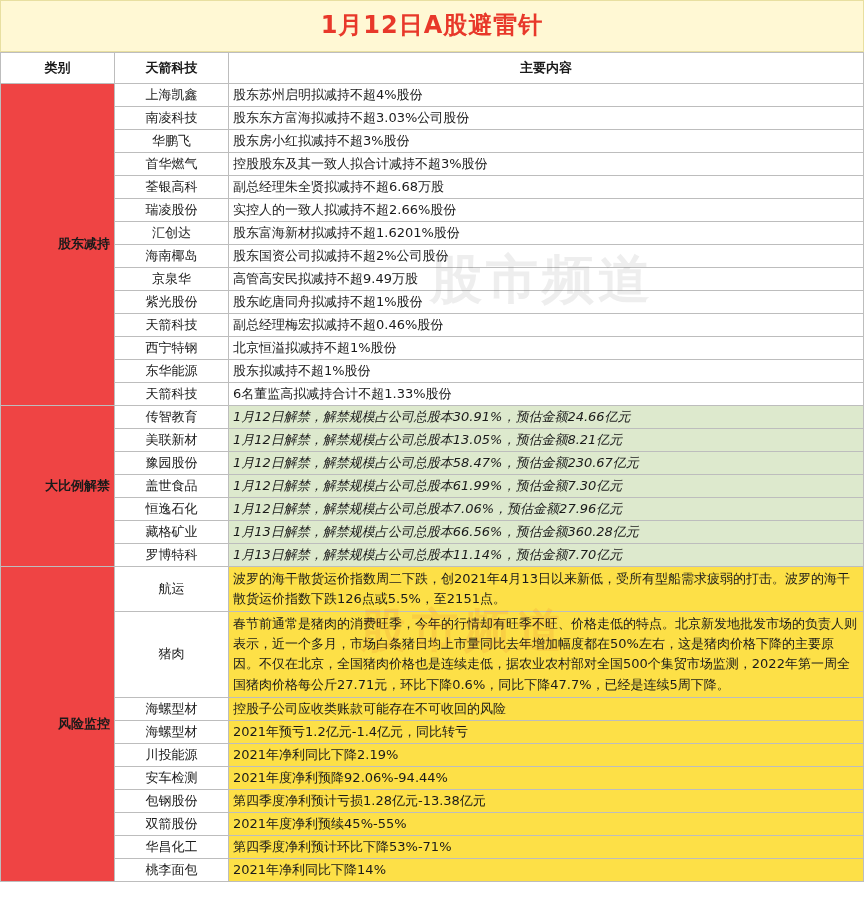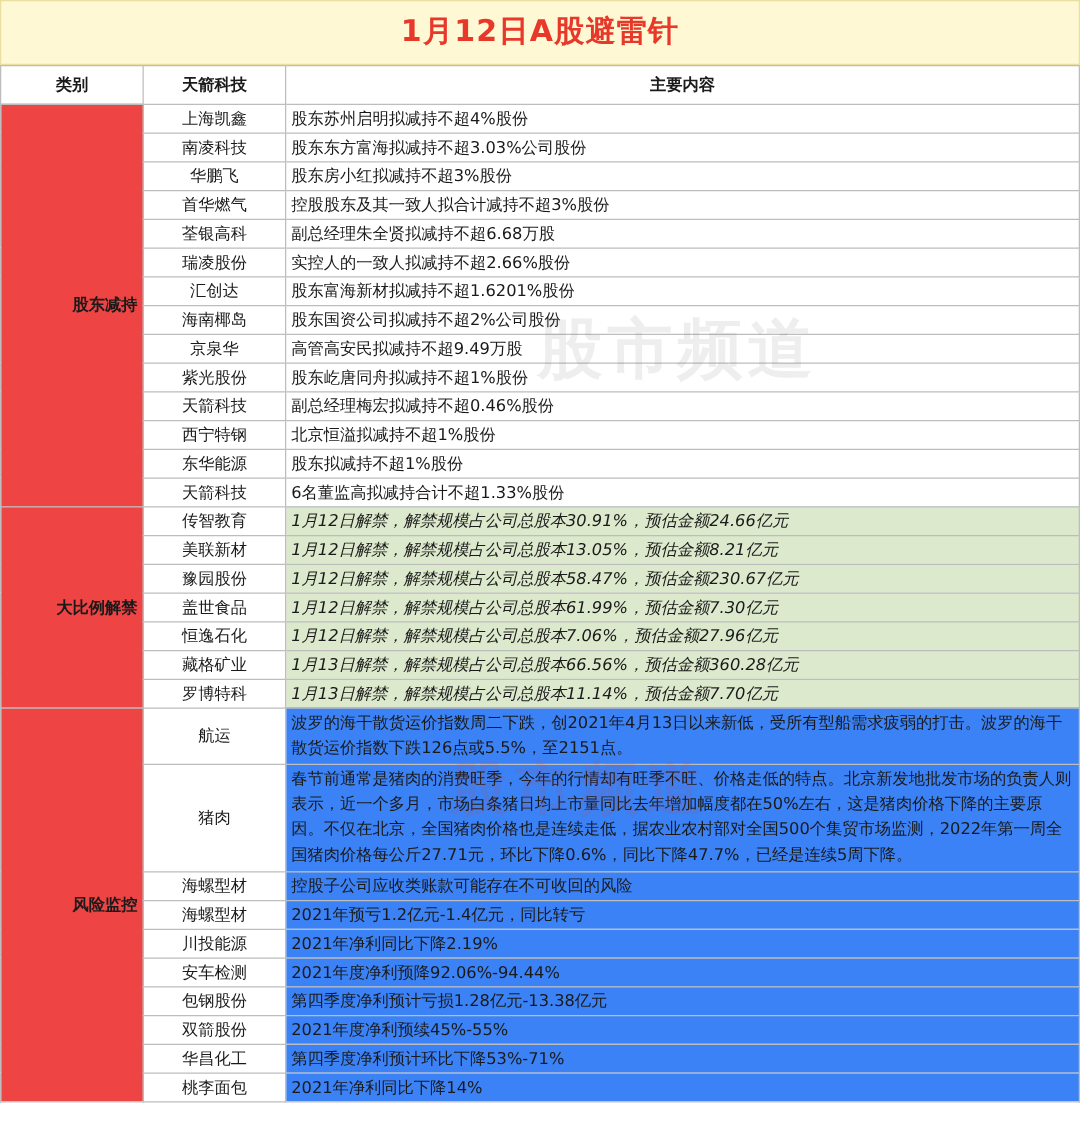--- a/index.html
+++ b/index.html
@@ -62,21 +62,21 @@
     background:#ffffff;
     white-space:nowrap;
     margin-top:36px;
   }
   .content{
     text-align:left;
     padding-left:8px;
   }
   .row-white td.content{background:#ffffff;}
   .row-green td.content{background:#dde9cd;font-style:italic;}
-  .row-yellow td.content{background:#3b82f6;}
+  .row-yellow td.content{background:#fde047;}
   .tall{
     line-height:1.55;
     padding:5px 8px 5px 8px;
   }
   .watermark{
     position:absolute;
     left:0;top:0;width:864px;height:900px;
     pointer-events:none;
     overflow:hidden;
   }

